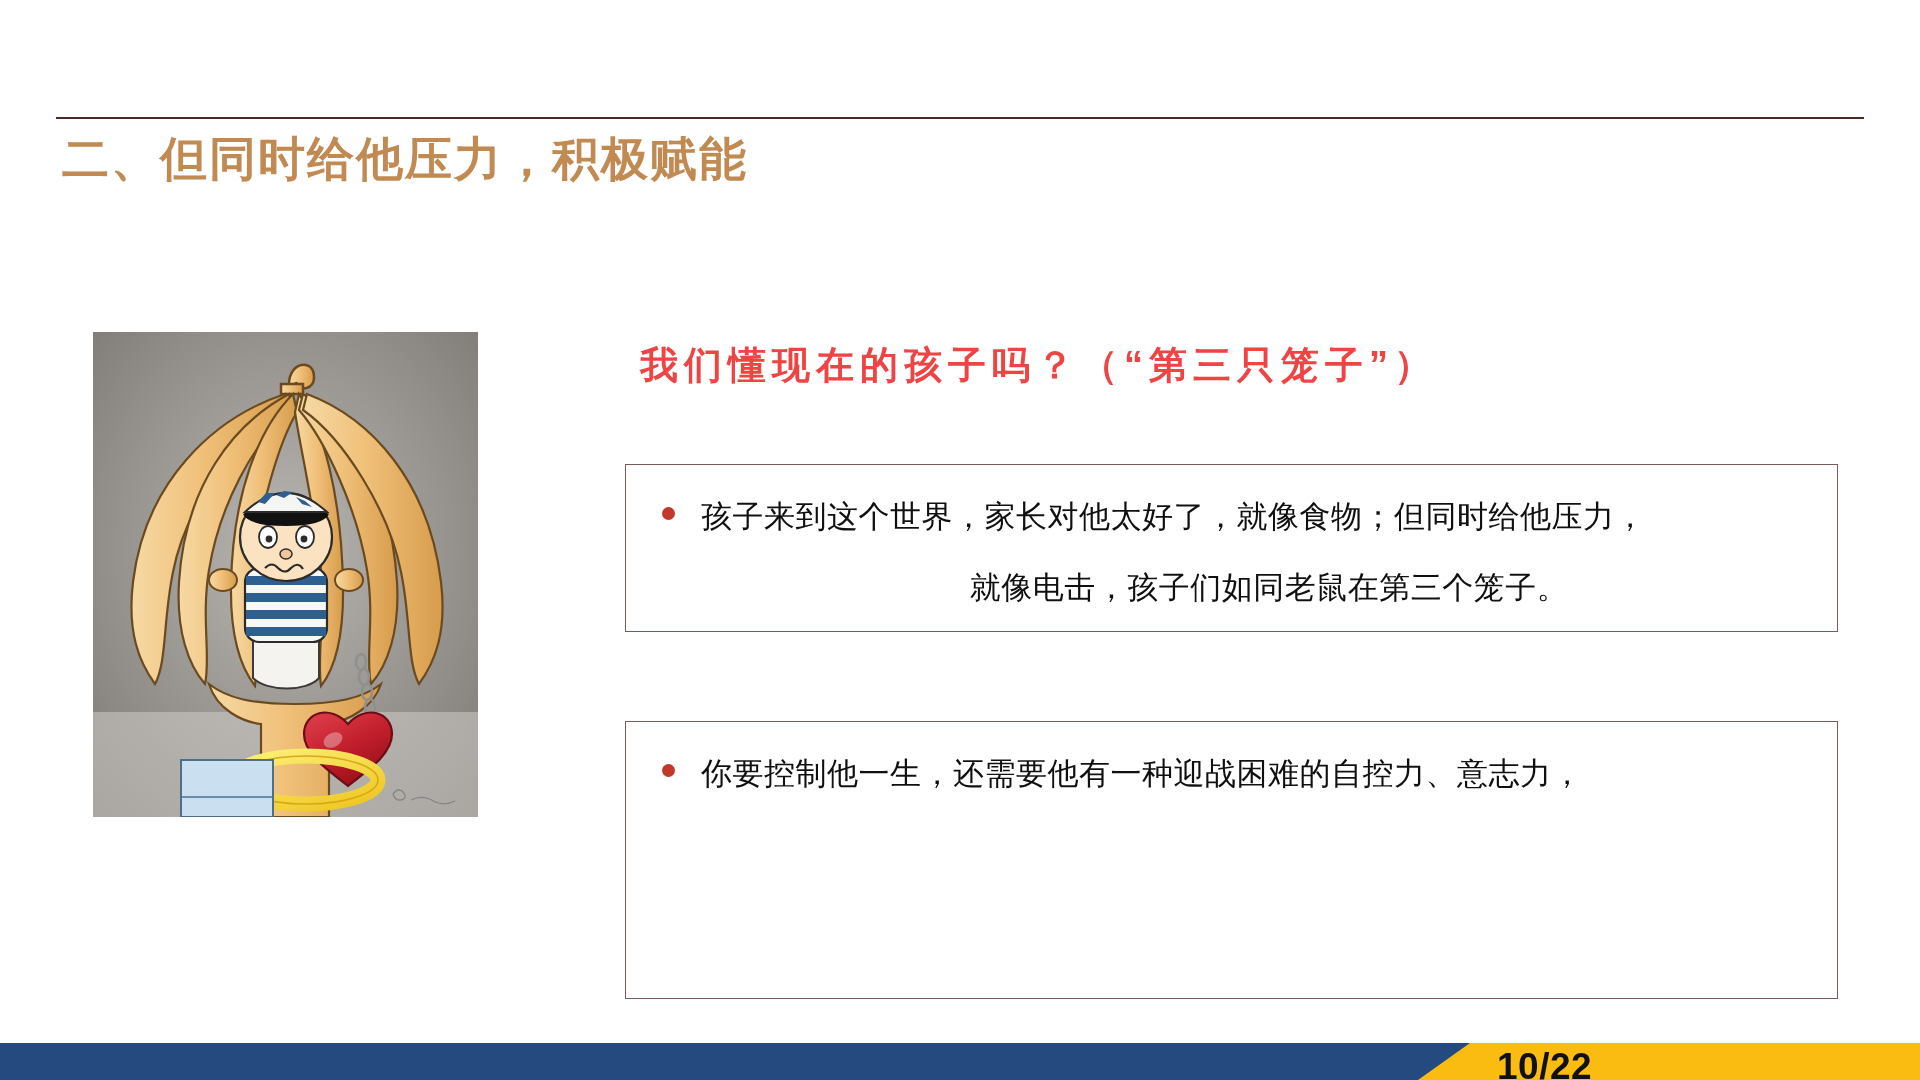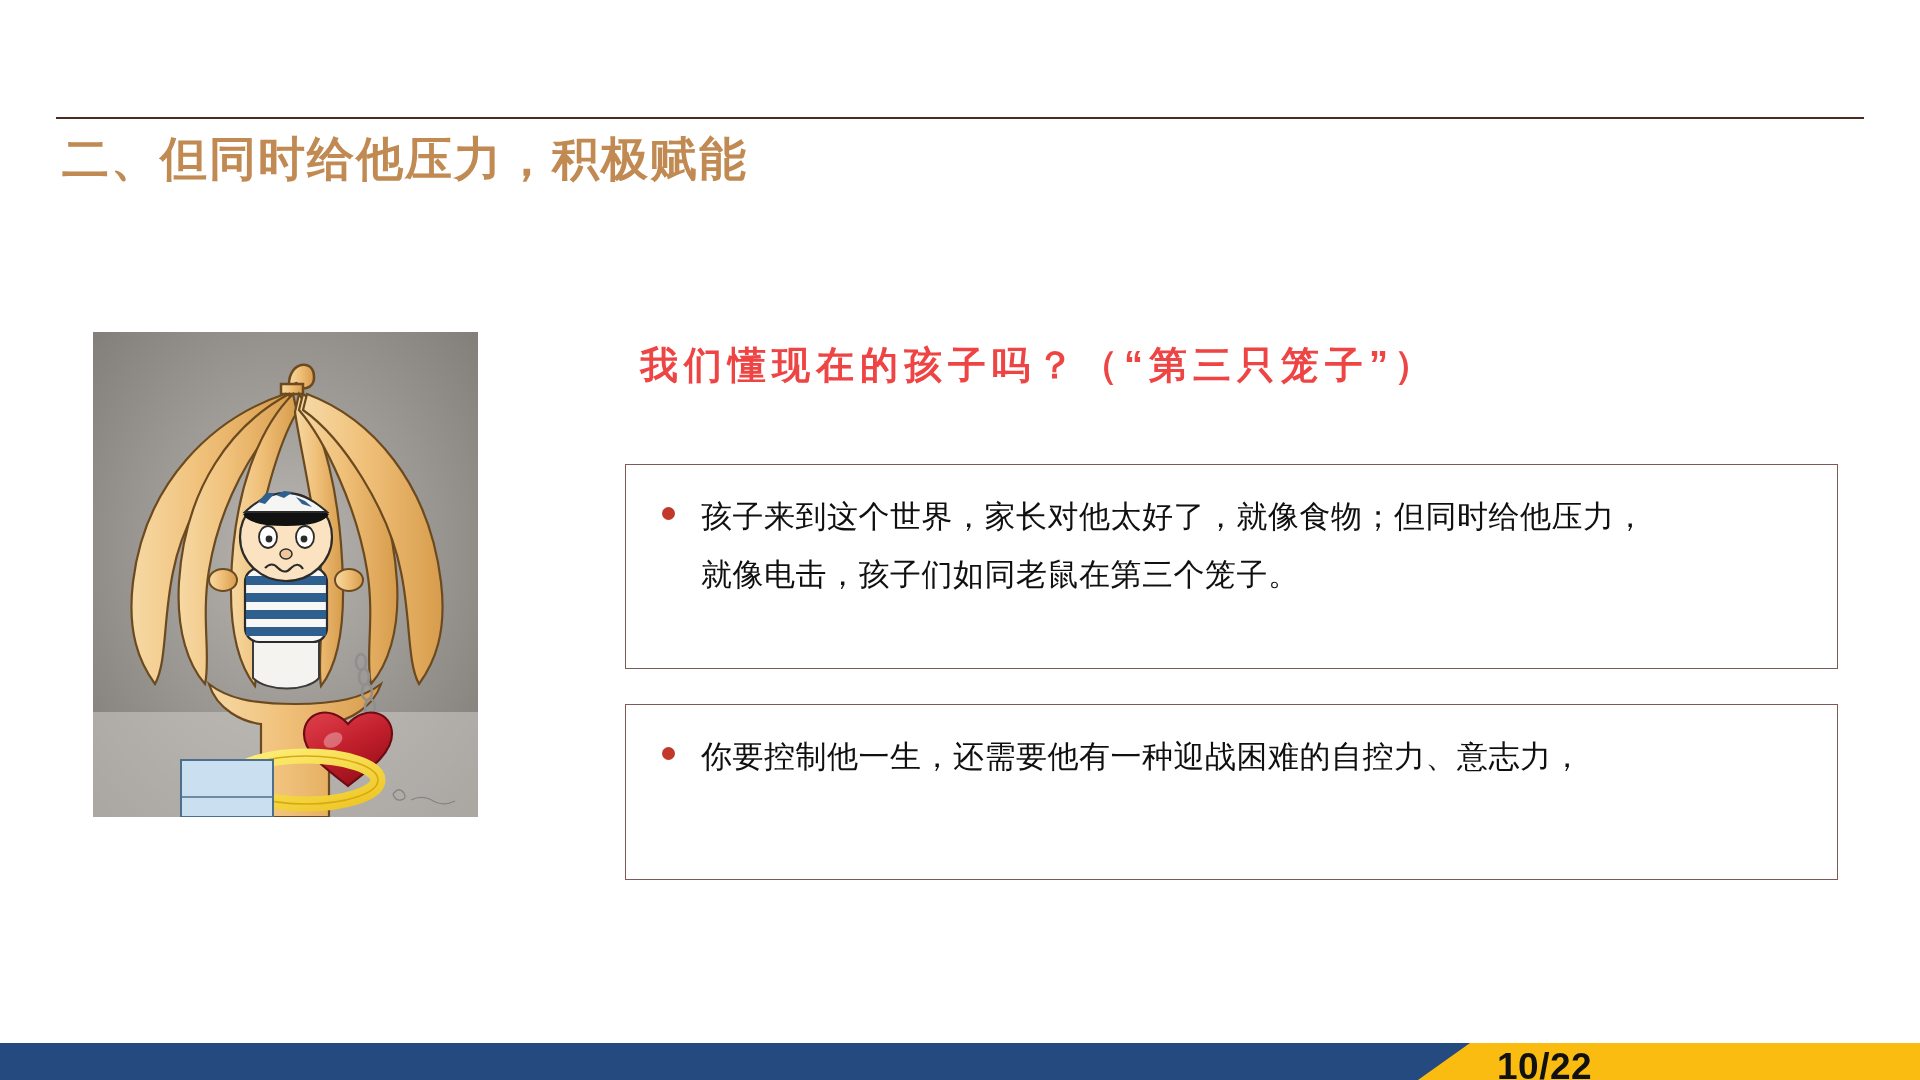--- a/index.html
+++ b/index.html
@@ -65,22 +65,22 @@
   }
 
   
   .content-box {
     position: absolute;
     left: 625px;
     box-sizing: border-box;
     border: 1.5px solid #7c5a57;
     background: #ffffff;
   }
-  #box-1 { top: 464px; width: 1213px; height: 205px; }
-  #box-2 { top: 704px; width: 1213px; height: 176px; }
+  #box-1 { top: 464px; width: 1213px; height: 168px; text-align: center; }
+  #box-2 { top: 721px; width: 1213px; height: 278px; }
 
   .bullet-row {
     display: flex;
     align-items: flex-start;
     padding: 27px 22px 0 36px;
   }
   .bullet-dot {
     flex: 0 0 auto;
     width: 13px;
     height: 13px;
@@ -95,21 +95,21 @@
     line-height: 1.62;
     letter-spacing: 0.5px;
     font-family: "Liberation Sans", "DejaVu Sans", sans-serif;
   }
   .tail-line {
     font-size: 31px;
     color: #101010;
     line-height: 1.62;
     letter-spacing: 0.5px;
     padding-left: 22px;
-    margin-top: 8px;
+    margin-top: 21px;
   }
 
   
   .footer-bar {
     position: absolute;
     left: 0;
     top: 1043px;
     width: 1920px;
     height: 37px;
     background: #254a80;

